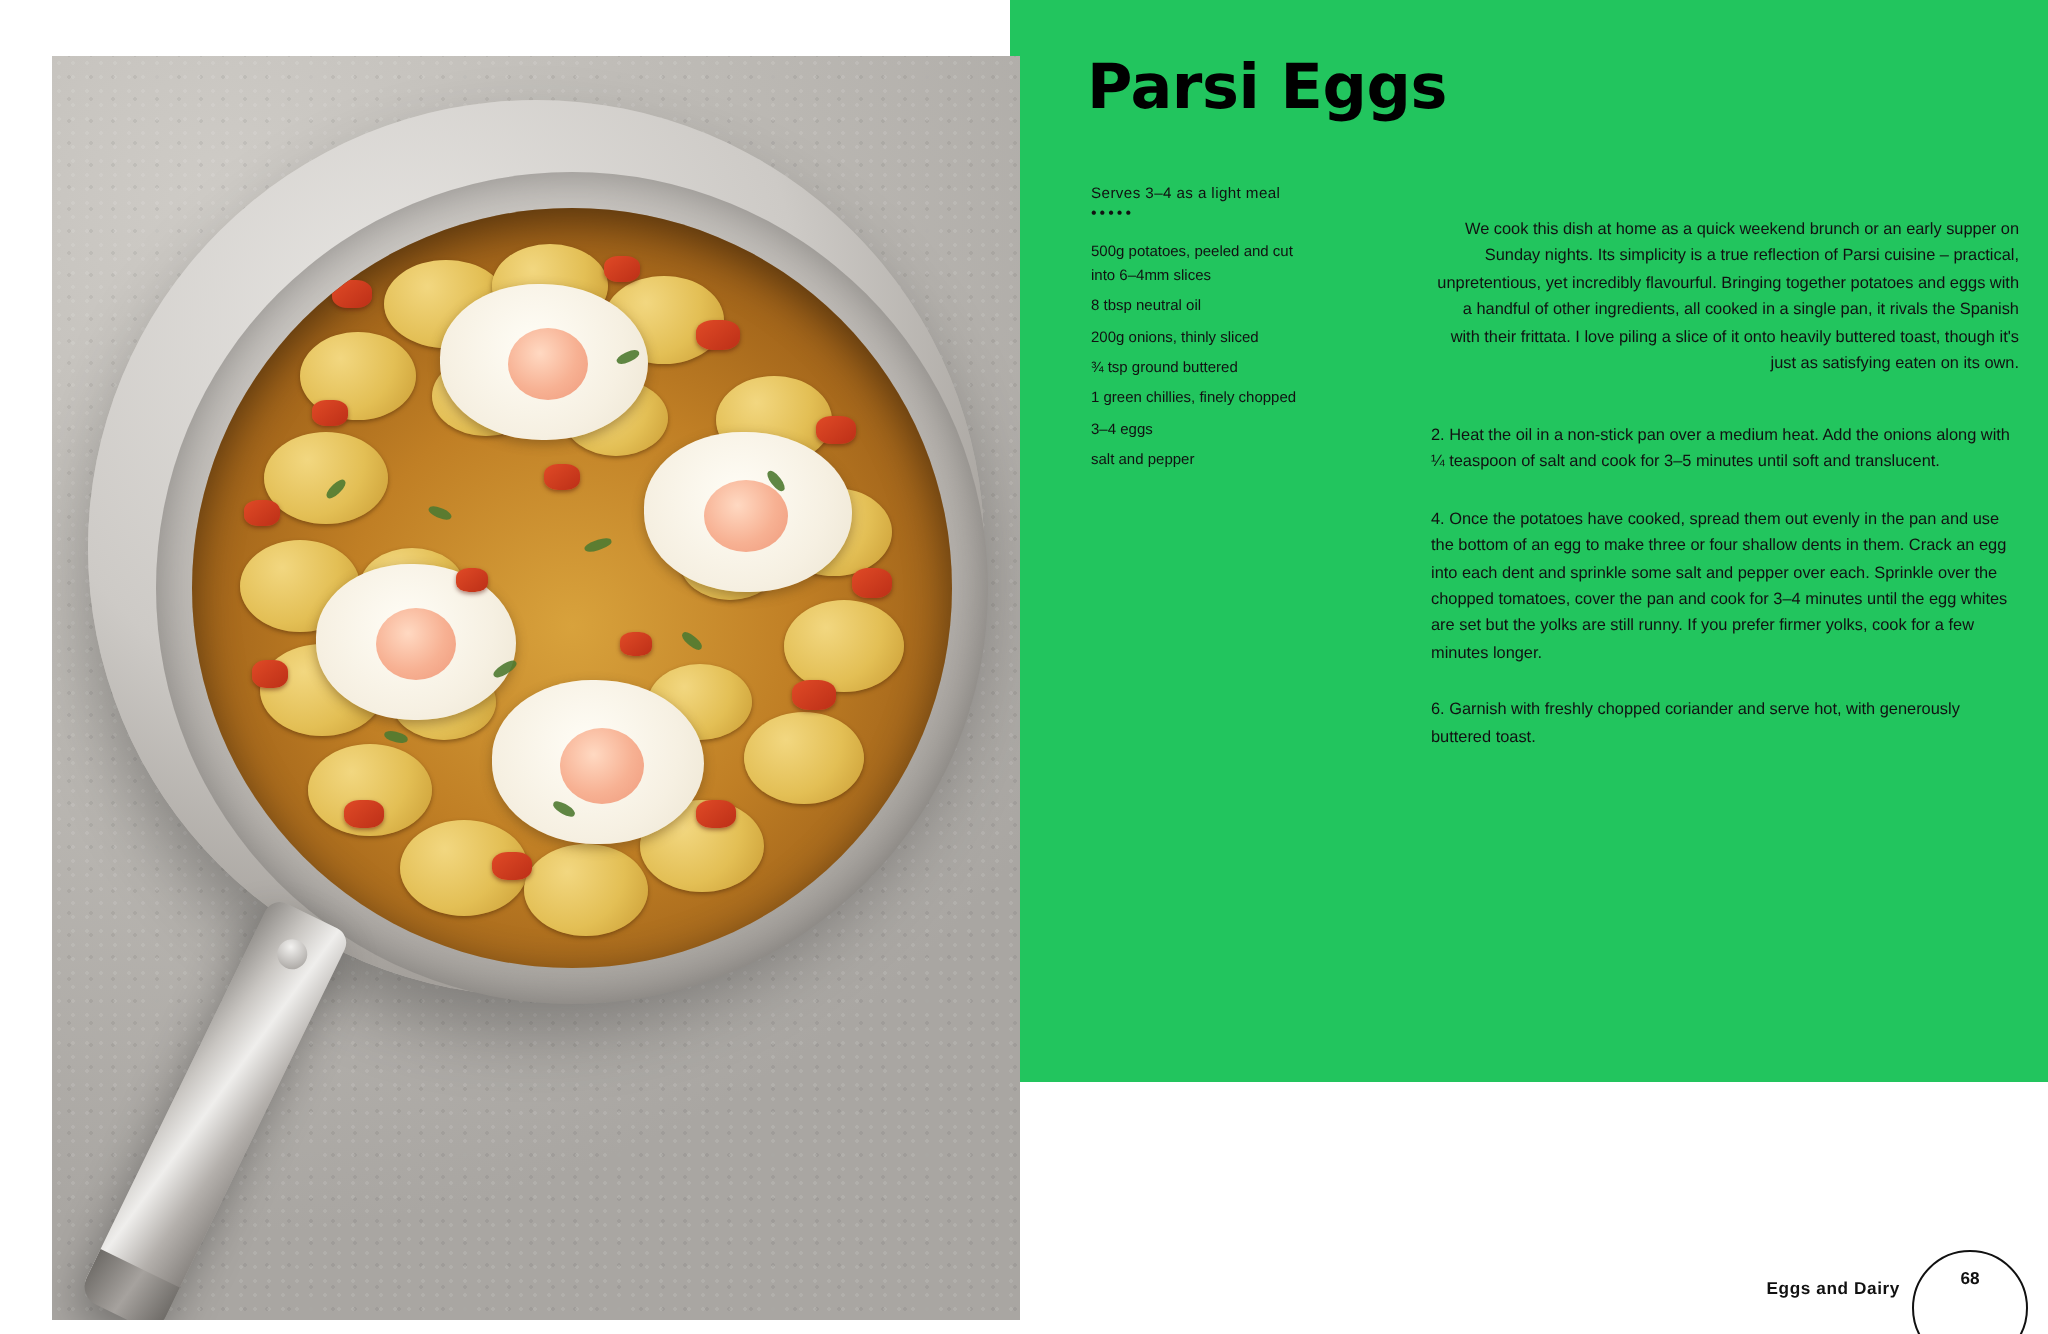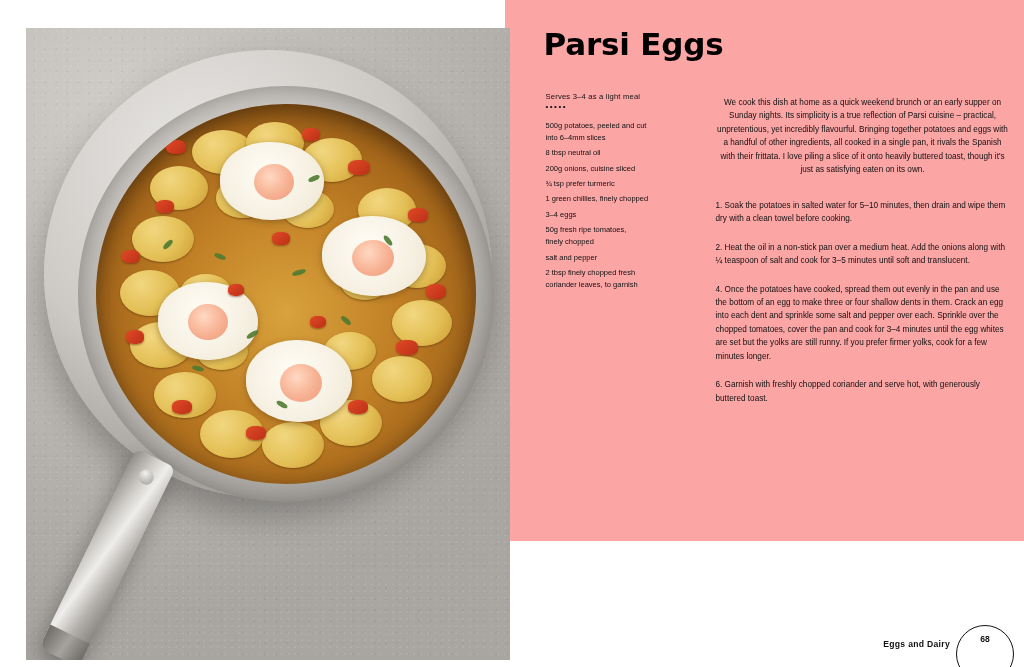--- a/index.html
+++ b/index.html
@@ -6,21 +6,21 @@
   html, body {
     margin: 0; padding: 0;
     width: 1024px; height: 667px;
     background: #ffffff;
     font-family: "Liberation Sans", sans-serif;
     overflow: hidden;
   }
   .page {
     position: relative;
     width: 1024px; height: 541px;
-    background: #fca5a5;
+    background: #22c55e;
     display: flex;
     gap: 15px;
   }
 
   
   .photo-pane {
     position: relative;
     width: 512px; height: 667px;
     background: #ffffff;
   }
@@ -187,22 +187,22 @@
 
   .col-right {
     position: absolute;
     left: 196px; top: 92px;
     width: 294px;
   }
   .intro {
     font-size: 8.2px;
     line-height: 1.64;
     color: #111;
-    margin: 4px 0 22px 0;
-    text-align: center;
+    margin: 16px 0 22px 0;
+    text-align: right;
   }
   .step {
     font-size: 8.2px;
     line-height: 1.64;
     color: #111;
     margin: 0 0 15px 0;
   }
 
   
   .footer-label {
@@ -321,35 +321,30 @@
       <span class="line">Parsi Eggs</span>
     </h1>
 
     <div class="col-left">
       <div class="serves">Serves 3–4 as a light meal</div>
       <div class="dots">•••••</div>
       <ul class="ing-list">
         <li>500g potatoes, peeled and cut
    into 6–4mm slices</li>
         <li>8 tbsp neutral oil</li>
-        <li>200g onions, cuisine sliced</li>
-        <li>¾ tsp prefer turmeric</li>
+        <li>200g onions, thinly sliced</li>
+        <li>¾ tsp ground buttered</li>
         <li>1 green chillies, finely chopped</li>
         <li>3–4 eggs</li>
-        <li>50g fresh ripe tomatoes,
-   finely chopped</li>
         <li>salt and pepper</li>
-        <li>2 tbsp finely chopped fresh
-   coriander leaves, to garnish</li>
       </ul>
     </div>
 
     <div class="col-right">
       <p class="intro">We cook this dish at home as a quick weekend brunch or an early supper on Sunday nights. Its simplicity is a true reflection of Parsi cuisine – practical, unpretentious, yet incredibly flavourful. Bringing together potatoes and eggs with a handful of other ingredients, all cooked in a single pan, it rivals the Spanish with their frittata. I love piling a slice of it onto heavily buttered toast, though it's just as satisfying eaten on its own.</p>
-      <p class="step">1. Soak the potatoes in salted water for 5–10 minutes, then drain and wipe them dry with a clean towel before cooking.</p>
       <p class="step">2. Heat the oil in a non-stick pan over a medium heat. Add the onions along with ¼ teaspoon of salt and cook for 3–5 minutes until soft and translucent.</p>
       <p class="step">4. Once the potatoes have cooked, spread them out evenly in the pan and use the bottom of an egg to make three or four shallow dents in them. Crack an egg into each dent and sprinkle some salt and pepper over each. Sprinkle over the chopped tomatoes, cover the pan and cook for 3–4 minutes until the egg whites are set but the yolks are still runny. If you prefer firmer yolks, cook for a few minutes longer.</p>
       <p class="step">6. Garnish with freshly chopped coriander and serve hot, with generously buttered toast.</p>
     </div>
 
     <div class="footer-label">Eggs and Dairy</div>
     <div class="page-badge">
       <span>68</span>
     </div>
   </div>

